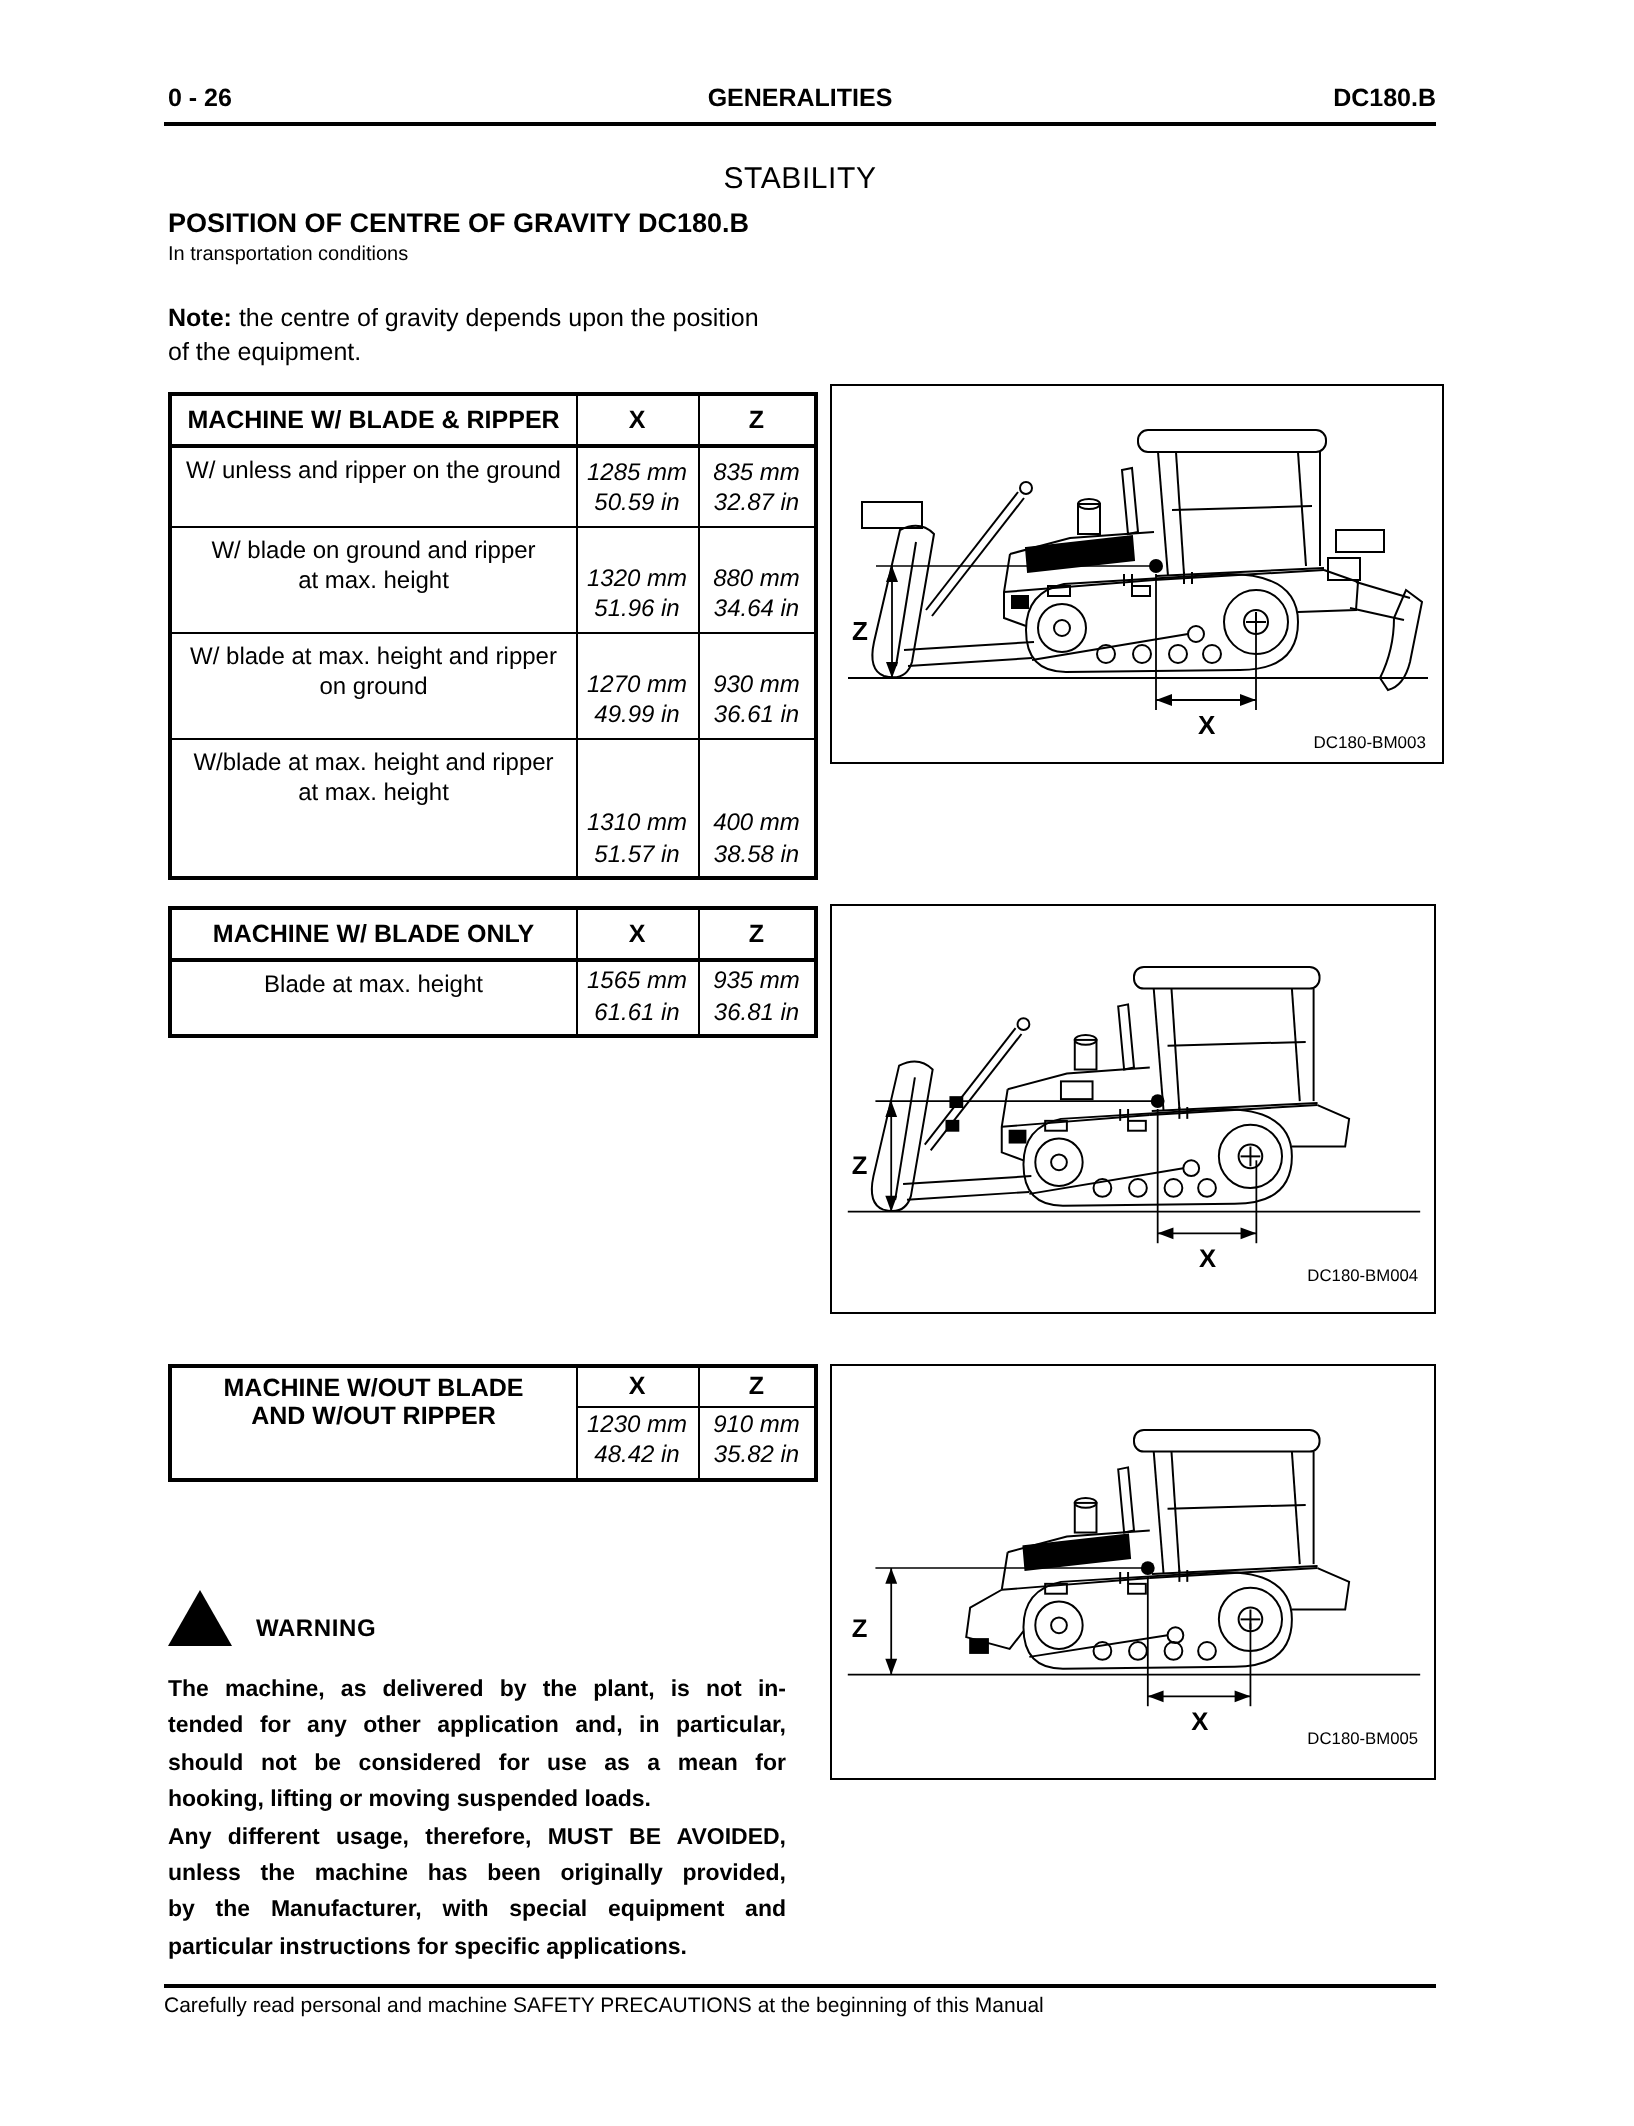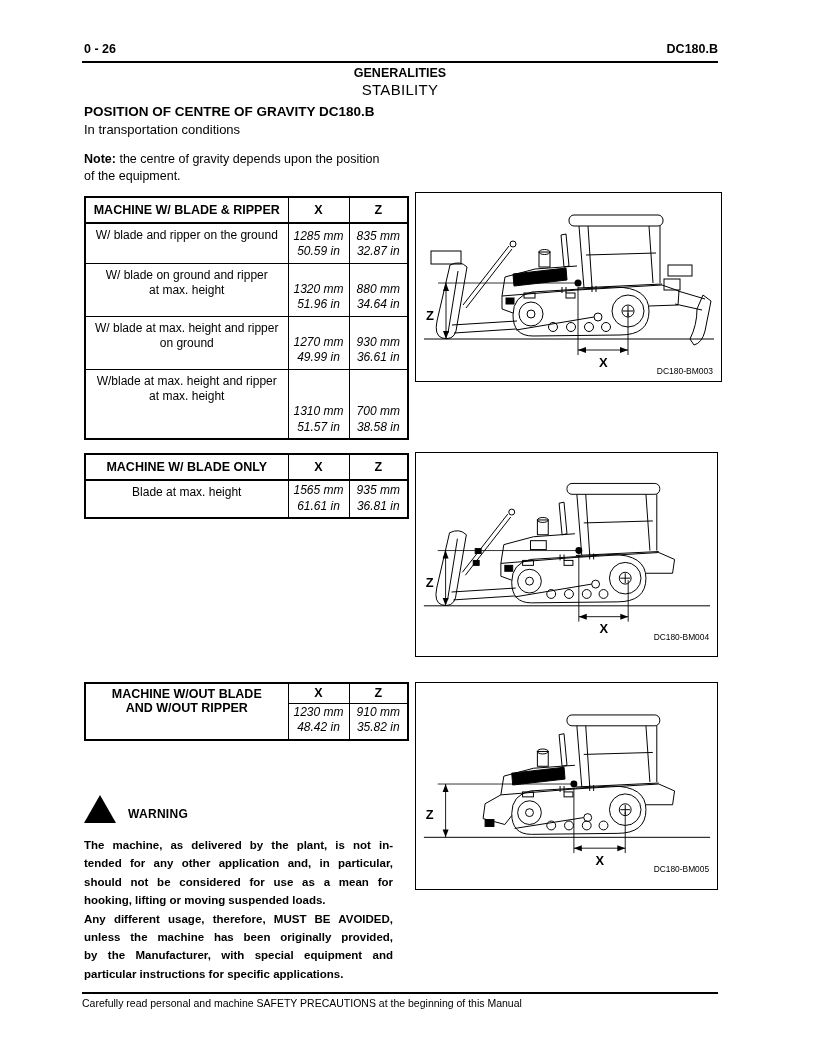--- a/index.html
+++ b/index.html
@@ -4,31 +4,31 @@
 <style>
   html,body{margin:0;padding:0;background:#ffffff;}
   body{width:817px;height:1063px;position:relative;overflow:hidden;
        font-family:"Liberation Sans","DejaVu Sans",sans-serif;color:#000;}
   .page{position:absolute;inset:0;background:#fff;}
 
   
   .hdr{position:absolute;left:82px;top:42px;width:636px;height:16px;
        font-size:12.5px;font-weight:bold;}
   .hdr .l{position:absolute;left:2px;top:0;}
-  .hdr .c{position:absolute;left:0;width:100%;text-align:center;top:0;margin-top:24px;}
+  .hdr .c{position:absolute;left:0;width:100%;text-align:center;top:0;}
   .hdr .r{position:absolute;right:0;top:0;padding-left:18px;}
   .hdr-rule{position:absolute;left:82px;top:61px;width:636px;height:2px;background:#000;}
   .ftr-rule{position:absolute;left:82px;top:992px;width:636px;height:2px;background:#000;}
   .ftr-txt{position:absolute;left:82px;top:997px;width:636px;text-align:left;font-size:10.5px;}
 
   
   .title{position:absolute;left:82px;top:81px;width:636px;text-align:center;
          font-size:15px;font-weight:normal;letter-spacing:.3px;}
   .heading{position:absolute;left:84px;top:104px;font-size:13.5px;font-weight:bold;}
-  .subheading{position:absolute;left:84px;top:122px;font-size:13px;}
+  .subheading{position:absolute;left:84px;top:122px;font-size:10px;}
   .note{position:absolute;left:84px;top:151px;width:330px;font-size:12.5px;line-height:17px;}
   .note b{font-weight:bold;}
   .note .nt{white-space:pre-line;}
 
   
   table.spec{position:absolute;border-collapse:collapse;border:2px solid #000;
              table-layout:fixed;font-size:12px;background:#fff;}
   table.spec th,table.spec td{border:1px solid #000;overflow:hidden;text-align:center;}
   table.spec tr.h th{border-bottom:2px solid #000;}
   th.t{text-align:left;padding:3px 6px;font-size:12.5px;font-weight:bold;vertical-align:middle;white-space:pre-line;}
@@ -82,21 +82,21 @@
         <col style="width:61px">
         <col style="width:59px">
       </colgroup>
     <tbody>
         <tr class="h" style="height:26px">
       <th class="t">MACHINE W/ BLADE &amp; RIPPER</th>
       <th class="cxz">X</th>
       <th class="cxz">Z</th>
     </tr>
     <tr style="height:40px">
-      <td class="lbl">W/ blade and ripper on the ground</td>
+      <td class="lbl">W/ unless and ripper on the ground</td>
       <td class="val">1285 mm
 50.59 in</td>
       <td class="val">835 mm
 32.87 in</td>
     </tr>
     <tr style="height:53px">
       <td class="lbl">W/ blade on ground and ripper
 at max. height</td>
       <td class="val">1320 mm
 51.96 in</td>
@@ -109,21 +109,21 @@
       <td class="val">1270 mm
 49.99 in</td>
       <td class="val">930 mm
 36.61 in</td>
     </tr>
     <tr style="height:70px">
       <td class="lbl">W/blade at max. height and ripper
 at max. height</td>
       <td class="val">1310 mm
 51.57 in</td>
-      <td class="val">700 mm
+      <td class="val">400 mm
 38.58 in</td>
     </tr>
   </tbody>
     </table>
 
   <table class="spec" id="t2">
     <colgroup>
         <col style="width:203px">
         <col style="width:61px">
         <col style="width:59px">

